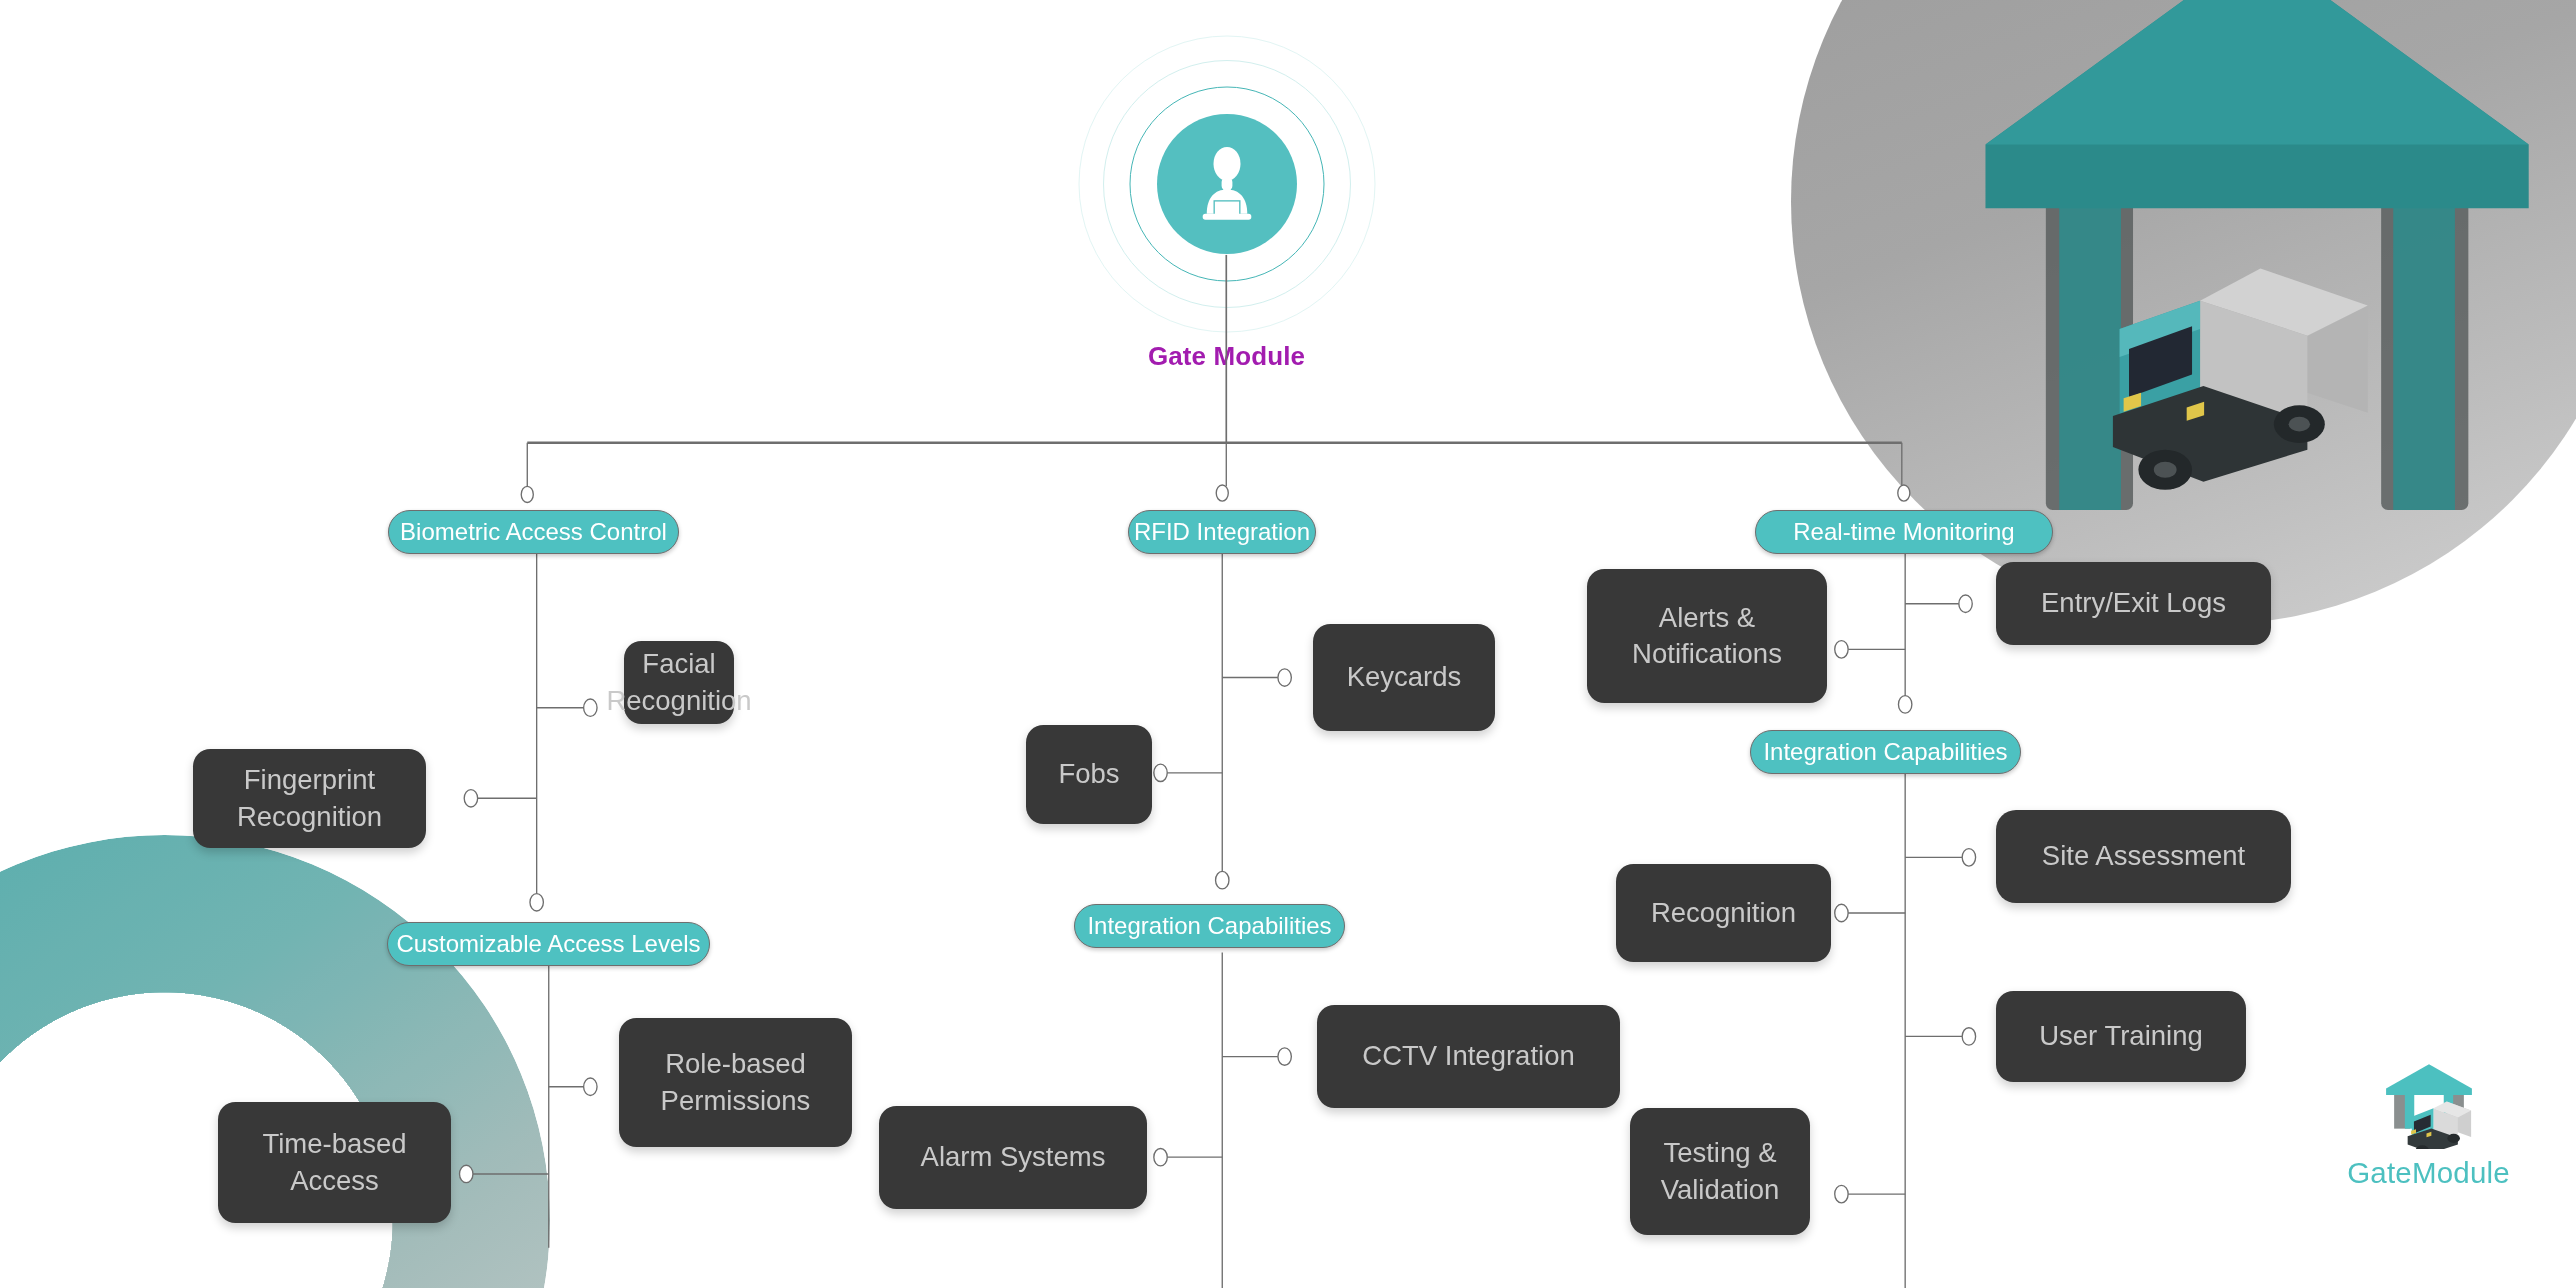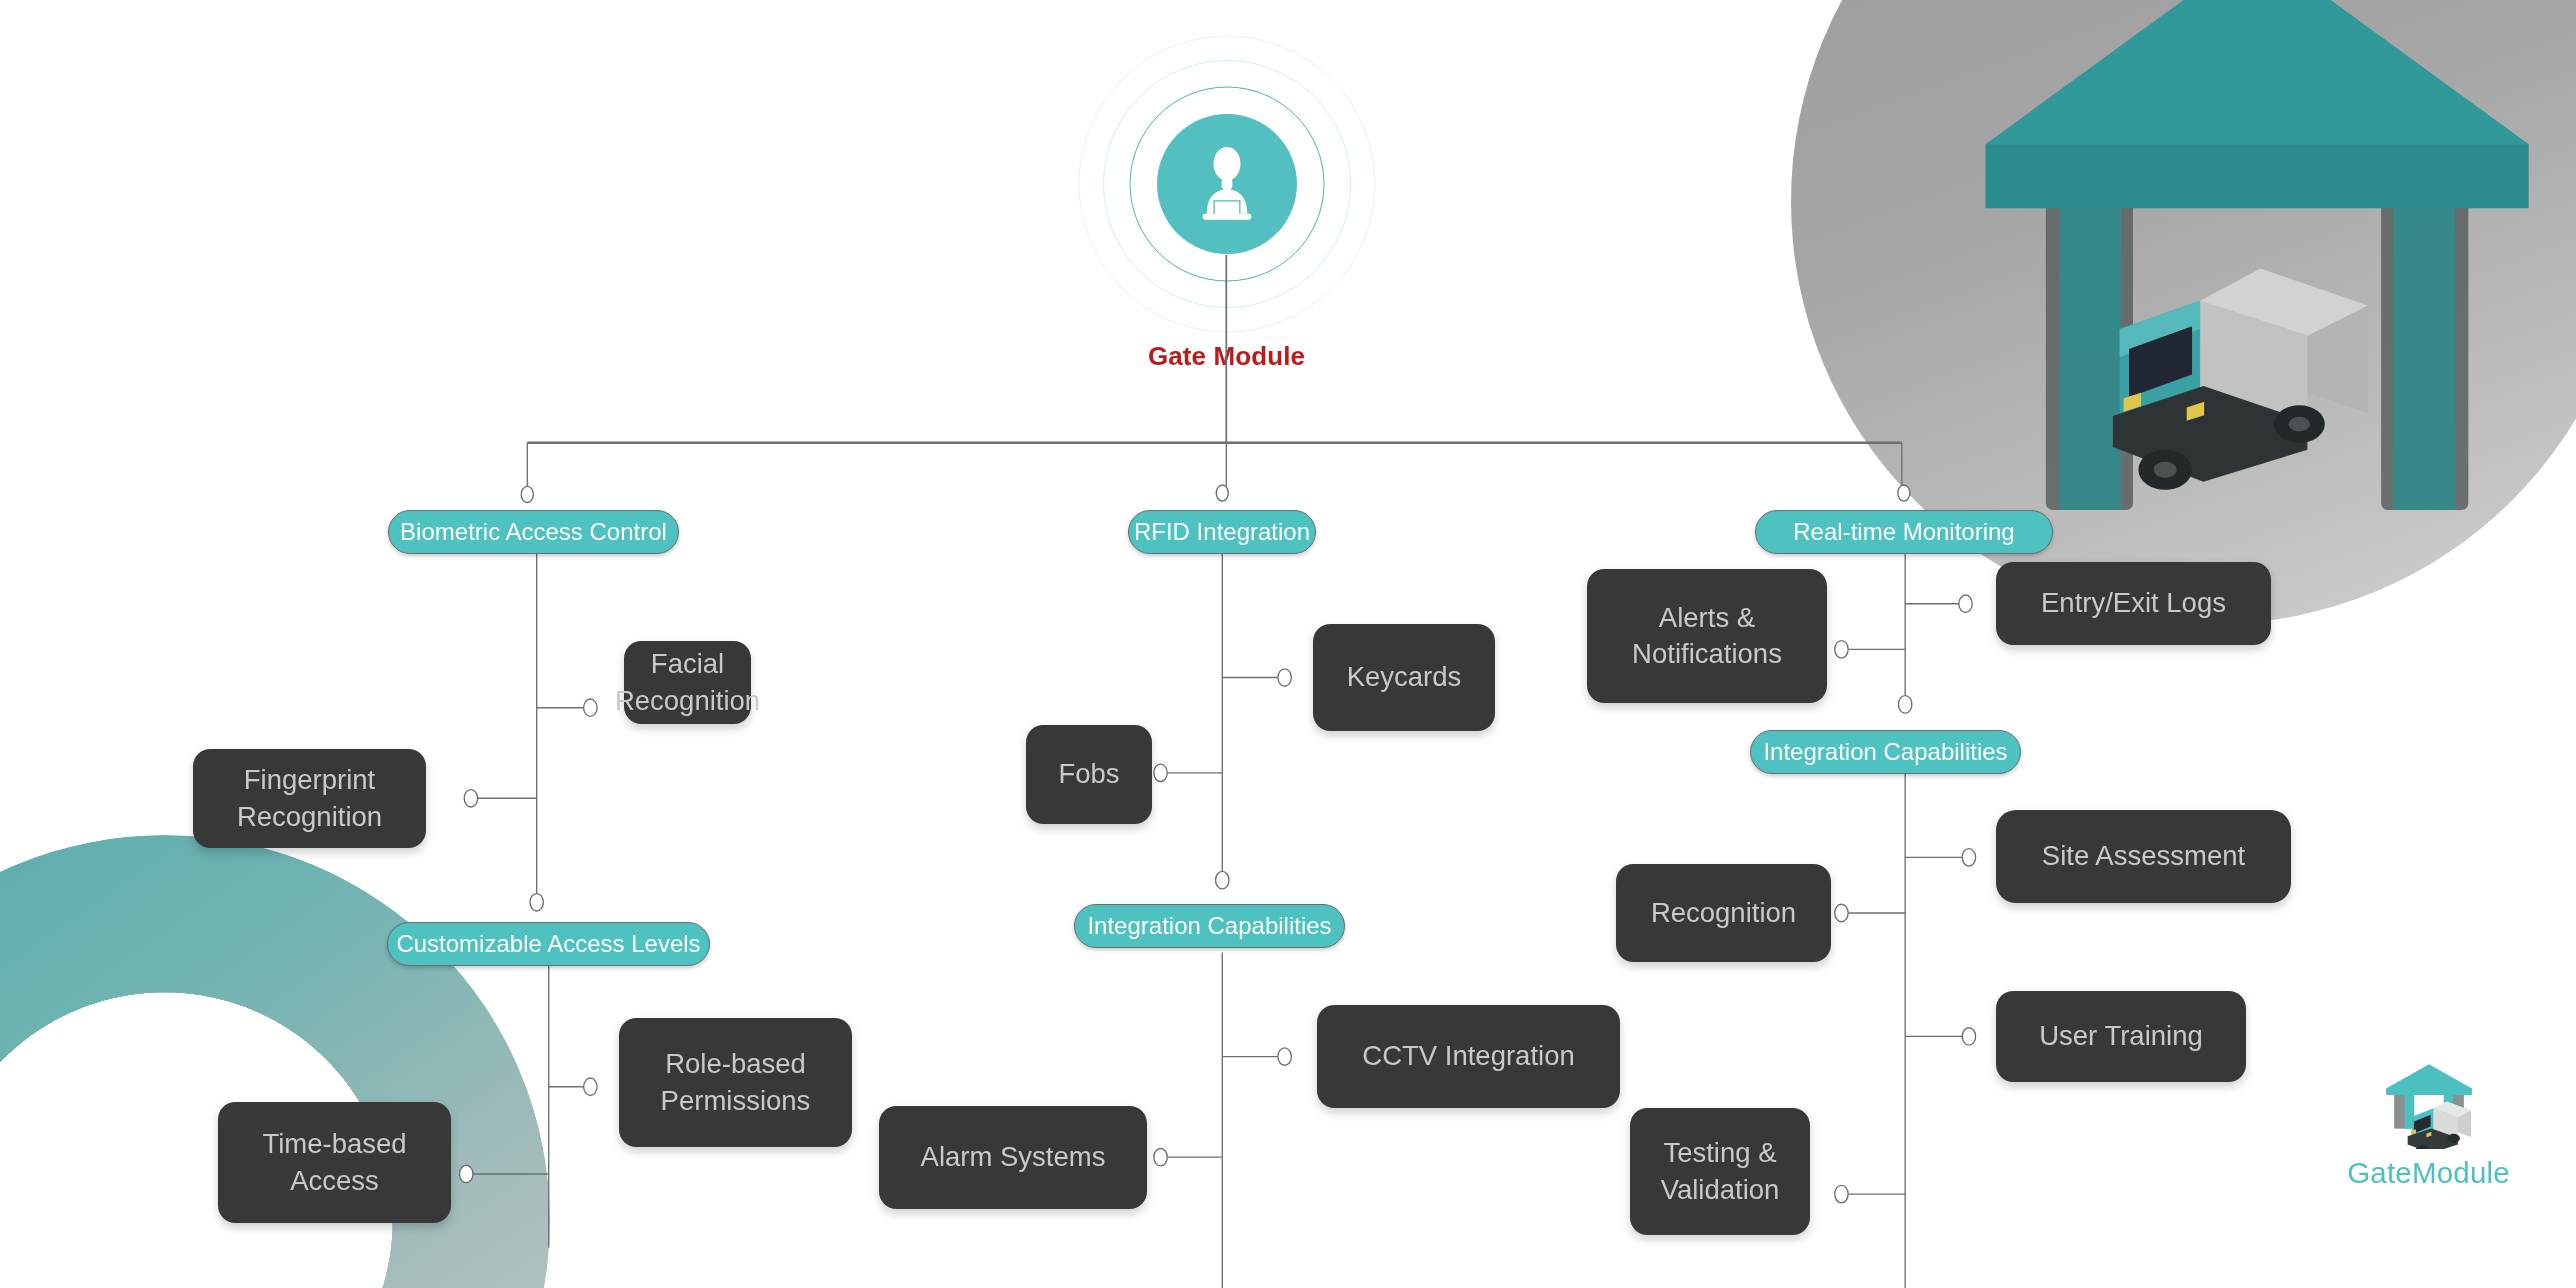--- a/index.html
+++ b/index.html
@@ -45,21 +45,21 @@
   .ring.r2{width:193px;height:193px;border:1.3px solid #45b6b6;}
   .ring.core{width:140px;height:140px;background:#54bfc0;}
   .root-wrap .ring.r4{top:184px;}
   .ring.r3{top:184px;}
   .ring.r2{top:184px;}
   .ring.core{top:184px;}
   .person{position:absolute;left:50%;top:184px;transform:translate(-50%,-50%);}
 
   .root-title{
     position:absolute;left:1044px;top:341px;width:365px;
-    text-align:center;font-size:26px;font-weight:bold;color:#b91c1c;
+    text-align:center;font-size:26px;font-weight:bold;color:#a21caf;
     letter-spacing:0.1px;
   }
 
   
   svg.links{position:absolute;left:0;top:0;width:2576px;height:1288px;}
 
   
   .pill{
     position:absolute;
     background:#4ec1c1;
@@ -208,21 +208,21 @@
       <ellipse cx="2840" cy="1050" rx="10" ry="13"></ellipse>
       <ellipse cx="2935" cy="1278" rx="10" ry="13"></ellipse>
       <ellipse cx="2745" cy="1361" rx="10" ry="13"></ellipse>
       <ellipse cx="2935" cy="1545" rx="10" ry="13"></ellipse>
       <ellipse cx="2745" cy="1780" rx="10" ry="13"></ellipse>
     </g>
   </svg>
 
   <div class="pill" style="left:388px;top:510px;width:291px;height:44px;">Biometric Access Control</div>
 
-  <div class="card" style="left:624px;top:641px;width:127px;height:83px;">Facial Recognition</div>
+  <div class="card" style="left:624px;top:641px;width:110px;height:83px;">Facial Recognition</div>
 
   <div class="card" style="left:193px;top:749px;width:233px;height:99px;">Fingerprint Recognition</div>
 
   <div class="pill" style="left:387px;top:922px;width:323px;height:44px;text-align:right;">Customizable Access Levels</div>
 
   <div class="card" style="left:619px;top:1018px;width:233px;height:129px;">Role-based Permissions</div>
 
   <div class="card" style="left:218px;top:1102px;width:233px;height:121px;">Time-based Access</div>
 
   <div class="pill" style="left:1128px;top:510px;width:188px;height:44px;">RFID Integration</div>

